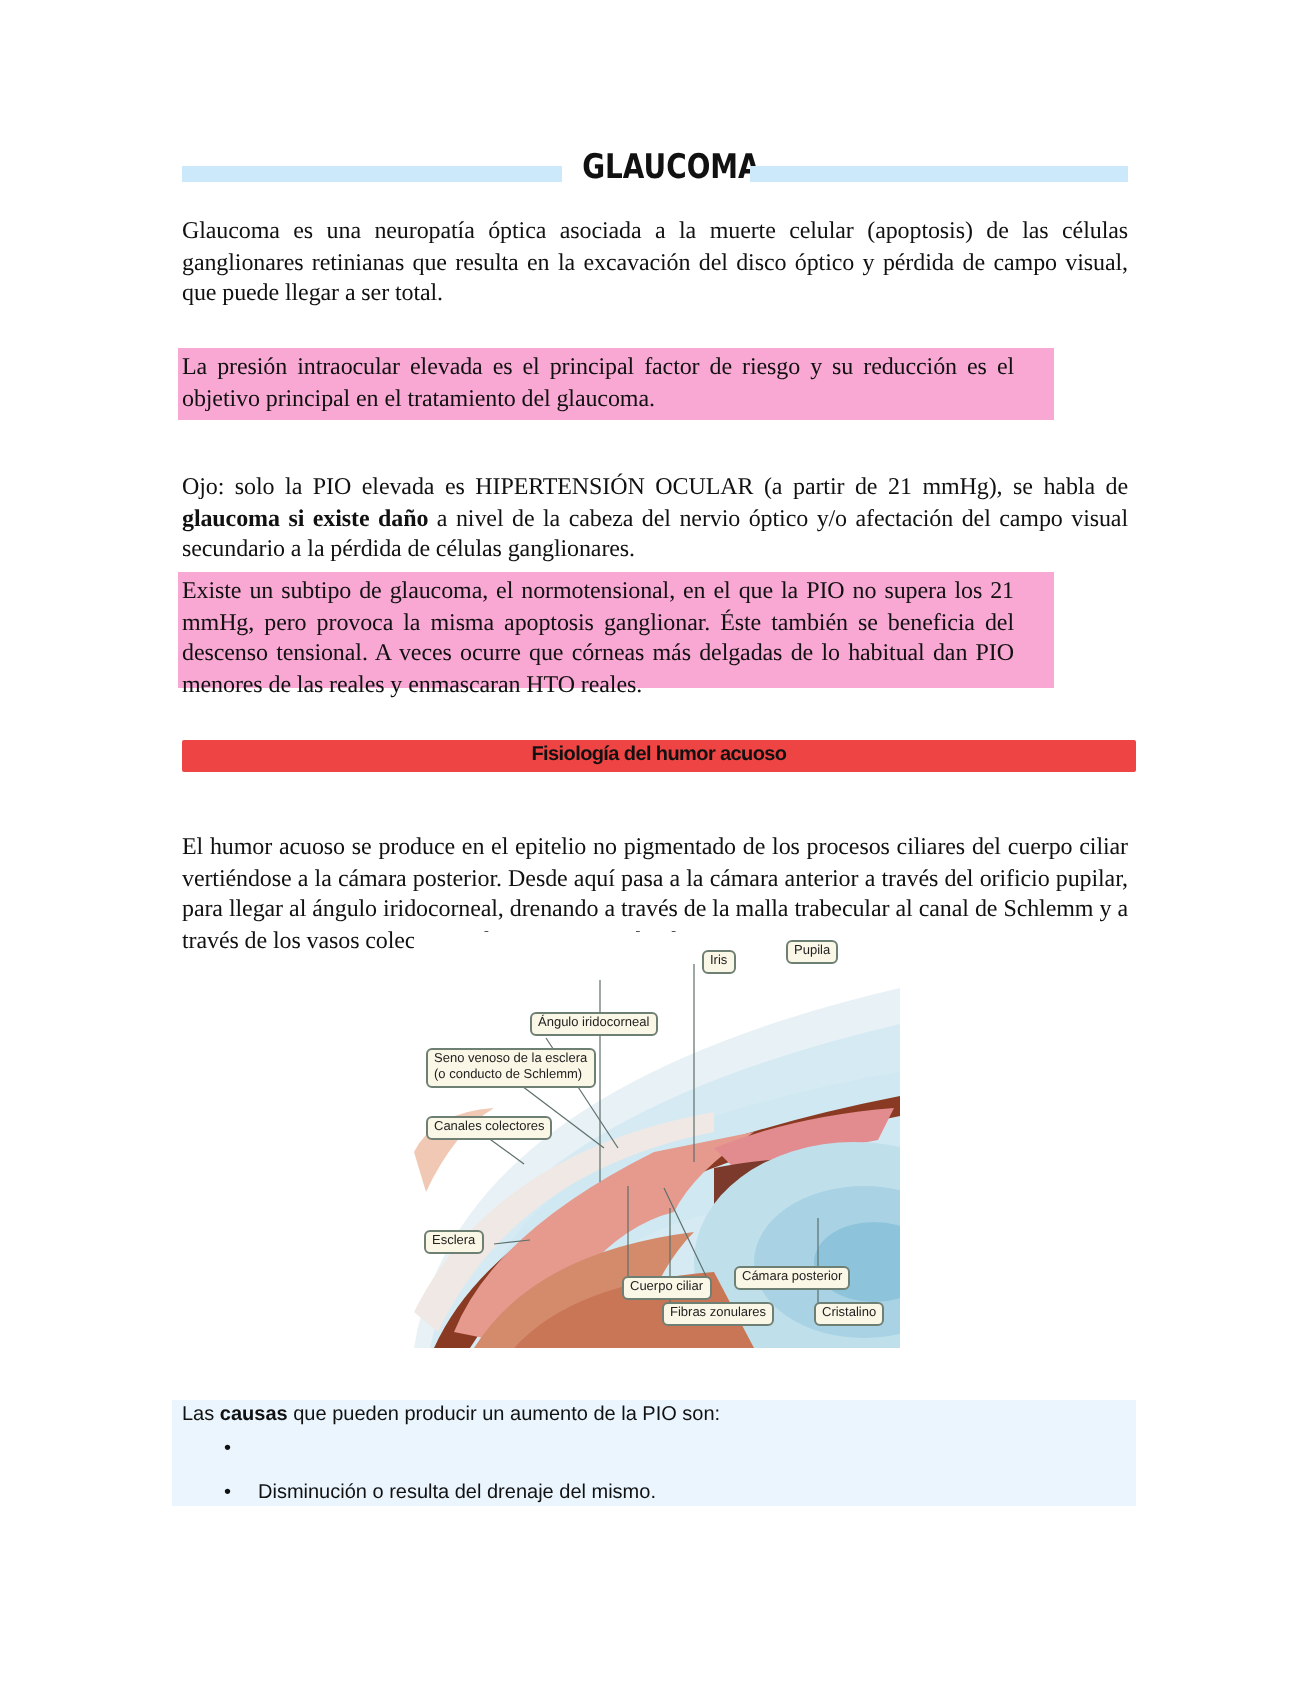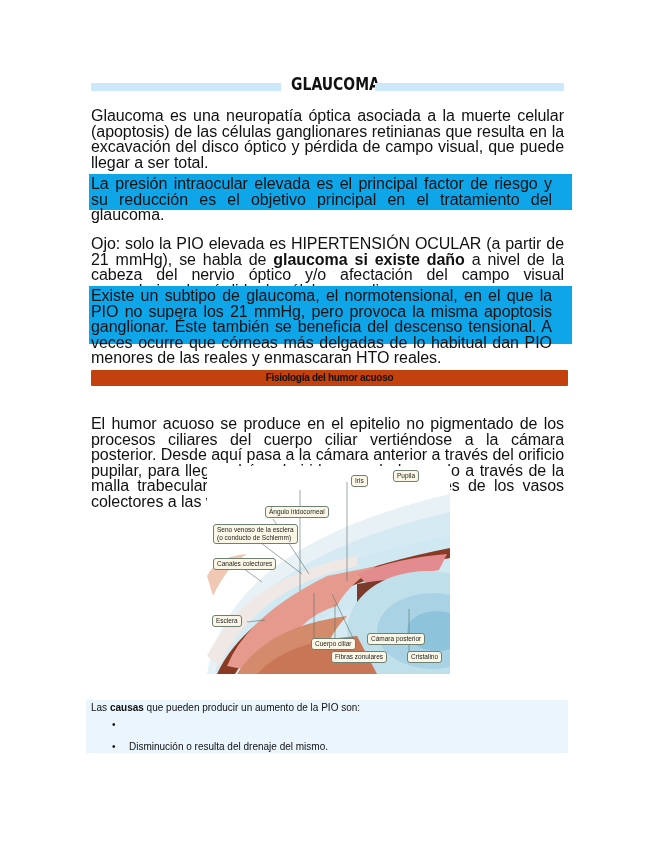--- a/index.html
+++ b/index.html
@@ -42,42 +42,43 @@
       font-weight: bold;
       font-size: 17px;
       letter-spacing: 0px;
       transform: scaleX(0.82);
       color: #111;
     }
     .para {
       position: absolute;
       left: 91px;
       width: 473px;
-      font-size: 16px;
+      font-size: 12px;
       line-height: 15.5px;
       text-align: justify;
       text-align-last: left;
       letter-spacing: -0.05px;
+      font-family: Liberation Serif, serif;
     }
     .box {
-      background: #0ea5e9;
+      background: #f9a8d4;
       padding: 2px 20px 2px 2px;
       box-sizing: border-box;
-      width: 483px;
+      width: 438px;
       left: 89px;
     }
     .p1 { top: 108px; }
     .p2 { top: 174px; height: 36px; }
     .p3 { top: 225px; margin-top: 11px; }
     .p4 { top: 286px; height: 58px; }
     .section-heading {
       position: absolute;
       left: 91px; top: 370px;
       width: 477px; height: 16px;
-      background: #c2410c;
+      background: #ef4444;
       border-radius: 1px;
       text-align: center;
       font-size: 10px;
       font-weight: bold;
       line-height: 16px;
       letter-spacing: -0.3px;
     }
     .p5 { top: 416px; }
     .figure {
       position: absolute;

